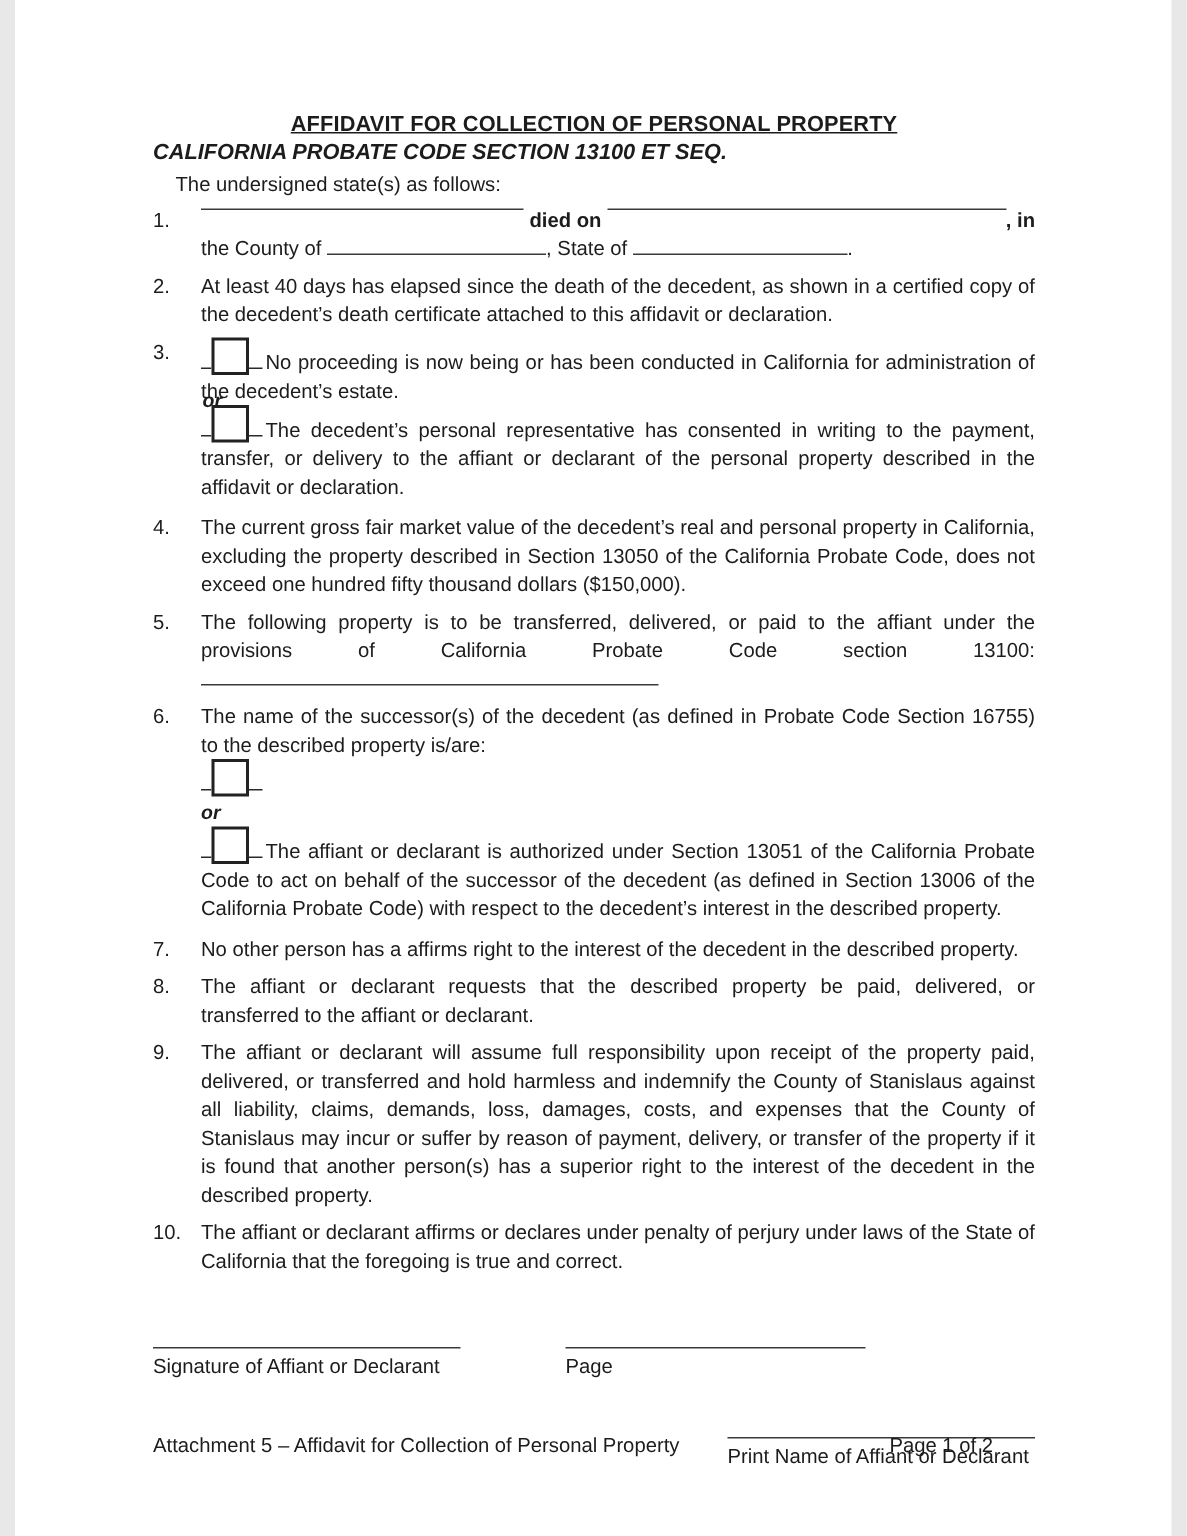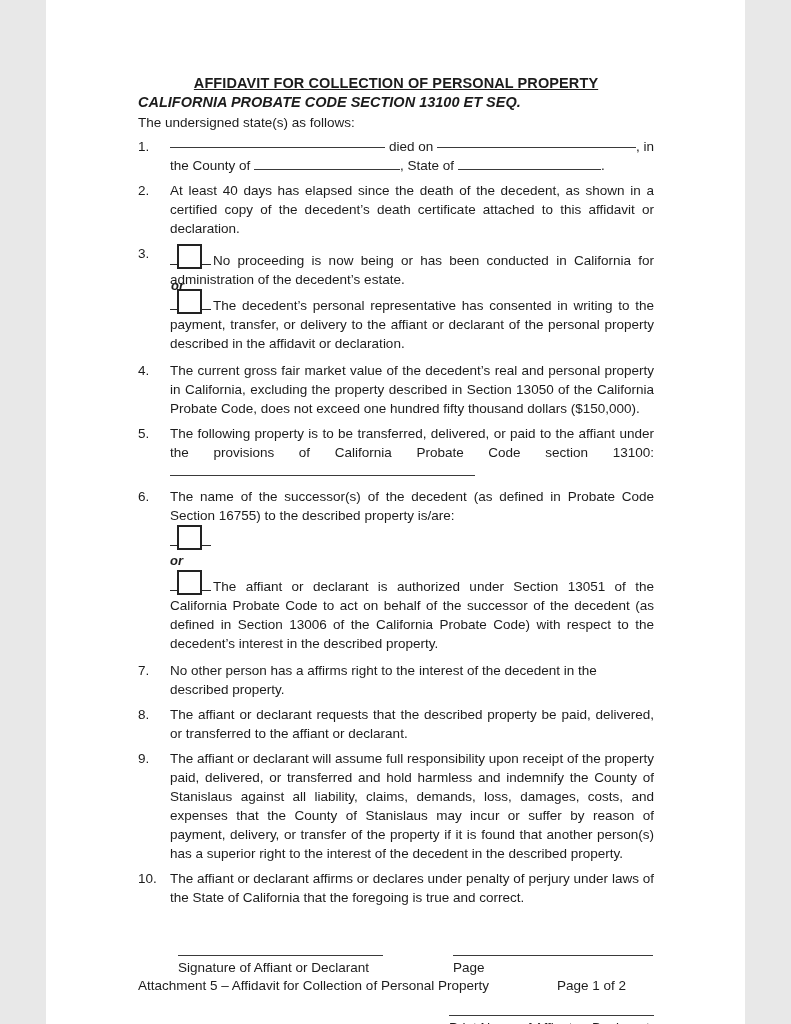--- a/index.html
+++ b/index.html
@@ -1,52 +1,52 @@
 <!DOCTYPE html>
 <html><head>
 <meta charset="utf-8">
 <style>
   html,body{margin:0;padding:0;background:#e8e8e8;}
   .page{
     position:relative;
-    width:699px;height:1024px;
+    width:771px;height:1024px;
     background:#ffffff;
     margin:0 auto;
     font-family:"Liberation Sans","DejaVu Sans",sans-serif;
     color:#1c1c1c;
     font-size:13.5px;
     line-height:19px;
     box-sizing:border-box;
     padding:74px 91px 0 92px;
     overflow:hidden;
   }
   h1.title{
     font-size:14.5px;line-height:18px;font-weight:bold;
     text-align:center;margin:0;
     text-decoration:underline;
     letter-spacing:.1px;
   }
   h2.subtitle{
     font-size:14.5px;line-height:19px;font-weight:bold;
     margin:1px 0 0 0;font-style:italic;
   }
-  p.intro{margin:1px 0 0 0;}
+  p.intro{margin:1px 0 0 15px;}
   .item{display:flex;margin-top:6px;}
   .item .num{width:32px;flex:0 0 32px;}
   .item .body{flex:1;min-width:0;}
   .item .body p{margin:0;}
   .just{text-align:justify;}
   
   .blank{
     display:inline-block;
     border-bottom:1.5px solid #3a3a3a;
     height:2px;
     vertical-align:baseline;
   }
-  .line1{display:flex;align-items:center;white-space:nowrap;}
+  .line1{display:flex;align-items:flex-start;white-space:nowrap;font-weight:bold;}
   .line1 .grow{flex:1;}
   .line1 .txt{margin:0 4px;}
   
   .cbline{display:inline-block;white-space:nowrap;}
   .cb-pre{display:inline-block;width:7px;border-bottom:1.6px solid #2a2a2a;}
   .cb-post{display:inline-block;width:9px;border-bottom:1.6px solid #2a2a2a;margin-right:2px;}
   .cb-box{
     display:inline-block;width:21px;height:21px;
     border:2px solid #222;background:#fff;
     vertical-align:-4px;
@@ -56,28 +56,28 @@
   .or-overlap{
     position:absolute;left:1px;top:-13px;
     font-weight:bold;font-style:italic;font-size:13px;
   }
   .or-block{
     font-weight:bold;font-style:italic;font-size:13px;
     margin:9px 0 4px 0;
   }
   
   .sig-section{margin-top:36px;}
-  .sig-row{display:flex;margin-left:40px;}
+  .sig-row{display:flex;}
   .sig-col1{width:205px;flex:0 0 205px;}
   .sig-col2{width:200px;flex:0 0 200px;margin-left:70px;}
   .sig-line{border-bottom:1.5px solid #3a3a3a;height:12px;}
   .sig-label{margin-top:2px;}
   .print-row{margin-top:26px;justify-content:flex-end;}
   .footer{
-    position:absolute;left:92px;right:119px;top:976px;
+    position:absolute;left:92px;right:119px;top:954px;
     display:flex;justify-content:space-between;
   }
 </style>
 </head>
 <body>
 
 <div class="page">
 
   <h1 class="title">AFFIDAVIT FOR COLLECTION OF PERSONAL PROPERTY</h1>
   <h2 class="subtitle">CALIFORNIA PROBATE CODE SECTION 13100 ET SEQ.</h2>

